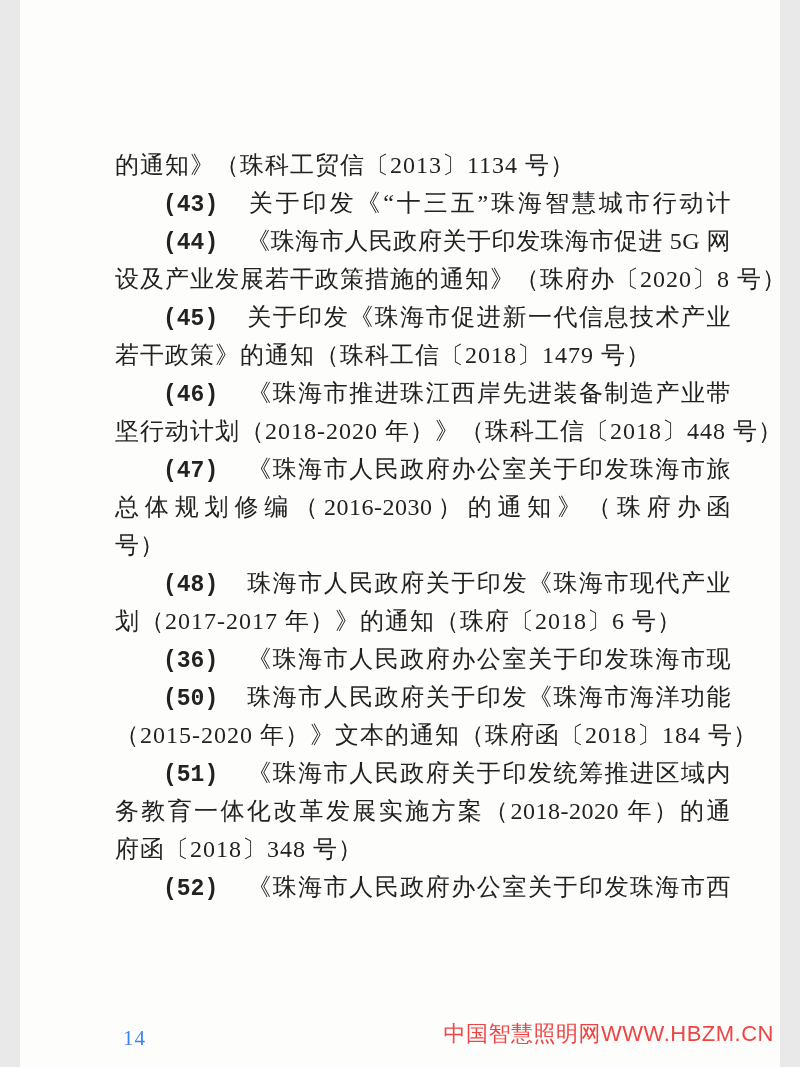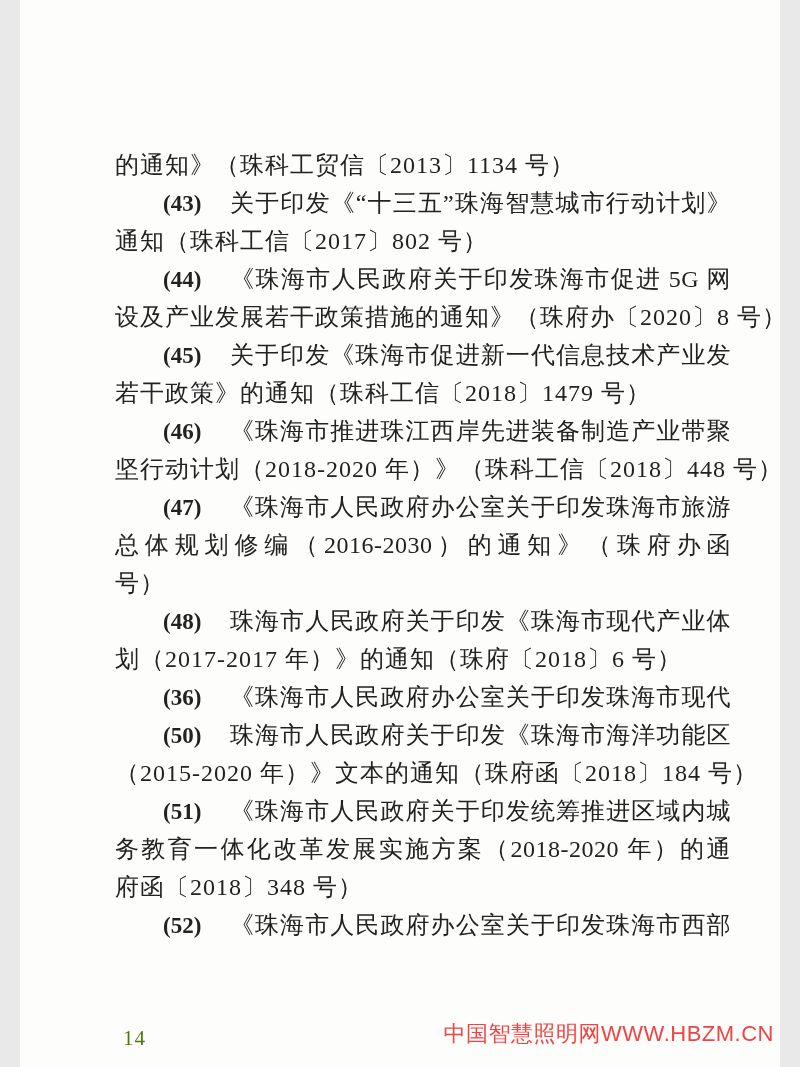--- a/index.html
+++ b/index.html
@@ -38,51 +38,50 @@
     text-justify: inter-character;
     letter-spacing: 0.5px;
     overflow: hidden;
   }
   .line.indent {
     padding-left: 48px;
     width: 568px;
   }
   .num {
     display: inline-block;
-    font-family: Liberation Serif, serif;
+    font-family: Liberation Mono, monospace;
     font-weight: 700;
     font-size: 23px;
     letter-spacing: 0;
     margin-right: 28px;
   }
   .page-number {
     position: absolute;
     left: 103px;
     top: 1026px;
     font-size: 21px;
     letter-spacing: 1px;
-    color: #4d7c0f;
+    color: #3b82f6;
   }
   .watermark {
     position: absolute;
     right: 6px;
     top: 1019px;
     font-size: 22px;
     font-family: "Liberation Sans", "DejaVu Sans", sans-serif;
     letter-spacing: 0.5px;
   }
 </style>
 </head>
 <body>
 
 <div class="page">
   <div class="doc-body" id="doc-body">
       <div class="line"><span>的通知》（珠科工贸信〔2013〕1134 号）</span></div>
       <div class="line fill indent"><span class="num">(43)</span><span>关于印发《“十三五”珠海智慧城市行动计划》的</span></div>
-      <div class="line"><span>通知（珠科工信〔2017〕802 号）</span></div>
       <div class="line fill indent"><span class="num">(44)</span><span>《珠海市人民政府关于印发珠海市促进 5G 网络建</span></div>
       <div class="line"><span>设及产业发展若干政策措施的通知》（珠府办〔2020〕8 号）</span></div>
       <div class="line fill indent"><span class="num">(45)</span><span>关于印发《珠海市促进新一代信息技术产业发展的</span></div>
       <div class="line"><span>若干政策》的通知（珠科工信〔2018〕1479 号）</span></div>
       <div class="line fill indent"><span class="num">(46)</span><span>《珠海市推进珠江西岸先进装备制造产业带聚焦攻</span></div>
       <div class="line"><span>坚行动计划（2018-2020 年）》（珠科工信〔2018〕448 号）</span></div>
       <div class="line fill indent"><span class="num">(47)</span><span>《珠海市人民政府办公室关于印发珠海市旅游发展</span></div>
       <div class="line fill"><span>总体规划修编（2016-2030）的通知》（珠府办函〔2017〕311</span></div>
       <div class="line"><span>号）</span></div>
       <div class="line fill indent"><span class="num">(48)</span><span>珠海市人民政府关于印发《珠海市现代产业体系规</span></div>

